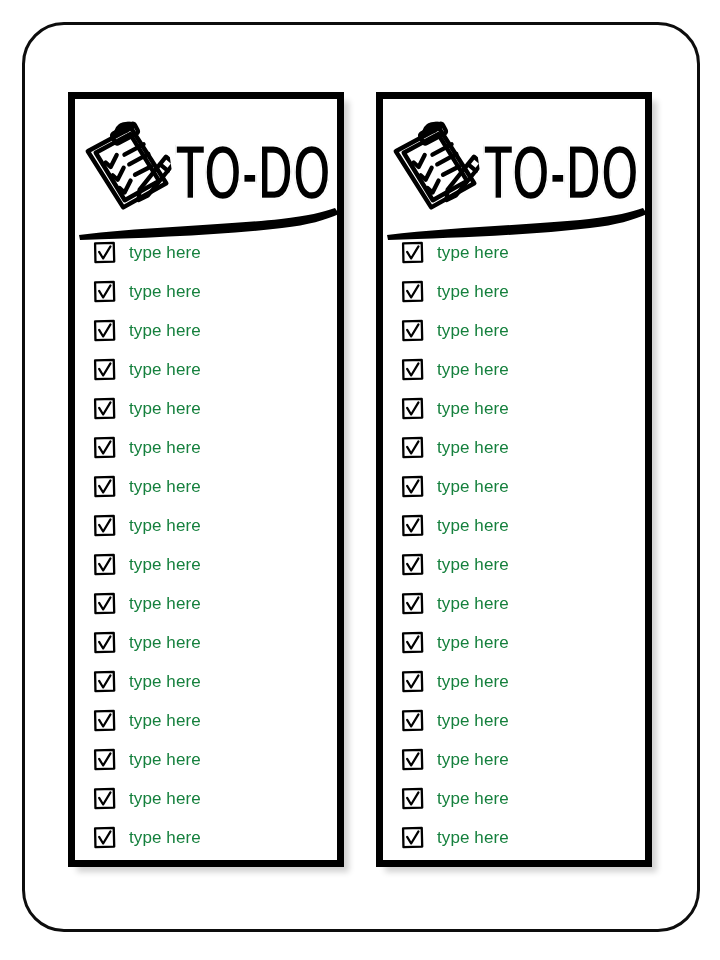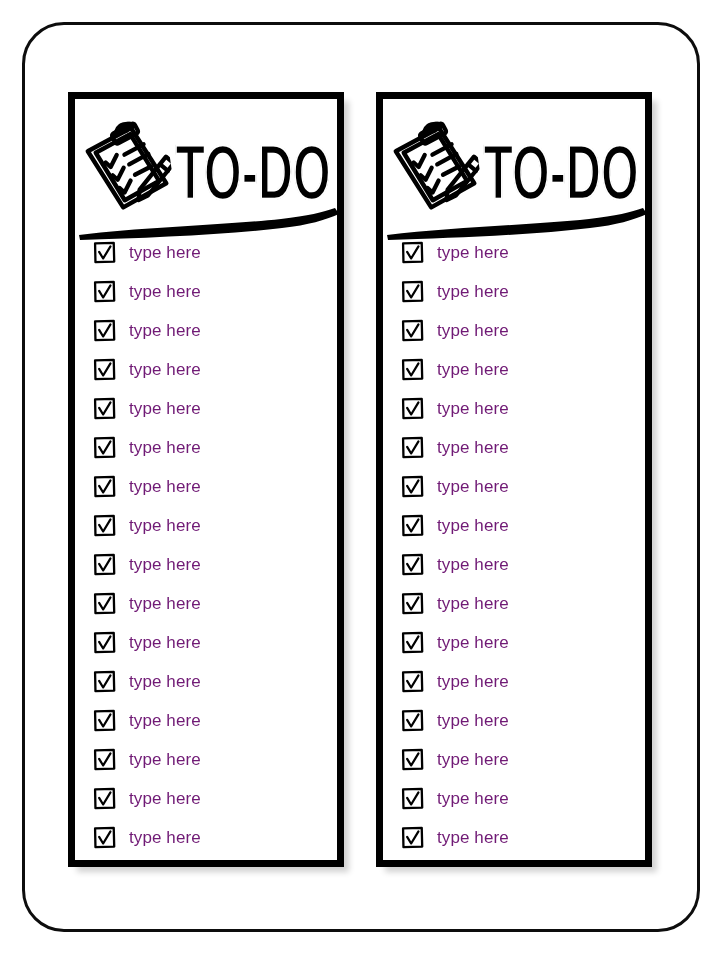--- a/index.html
+++ b/index.html
@@ -106,21 +106,21 @@
     width: 25px;
     height: 25px;
     flex: 0 0 auto;
   }
 
   .row-label {
     margin-left: 12px;
     font-family: "Liberation Sans", sans-serif;
     font-size: 17px;
     line-height: 20px;
-    color: #701a75;
+    color: #15803d;
     letter-spacing: 0.1px;
     white-space: nowrap;
   }
 </style>
 </head>
 <body>
 
 <div class="page">
   <div class="page-frame"></div>
   <div class="cards" id="cards-root">

